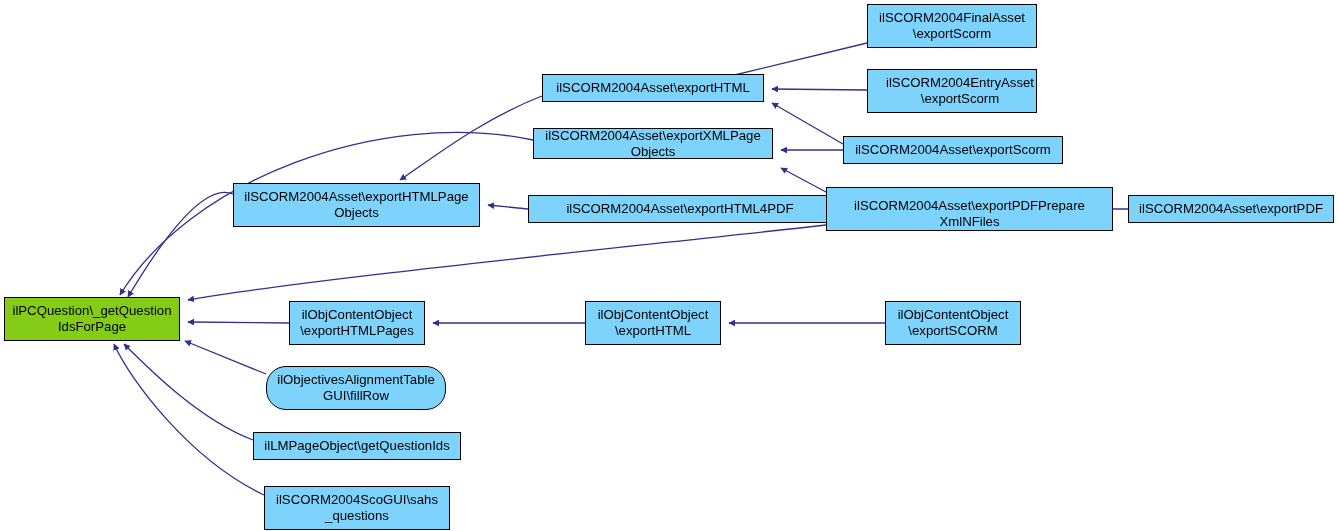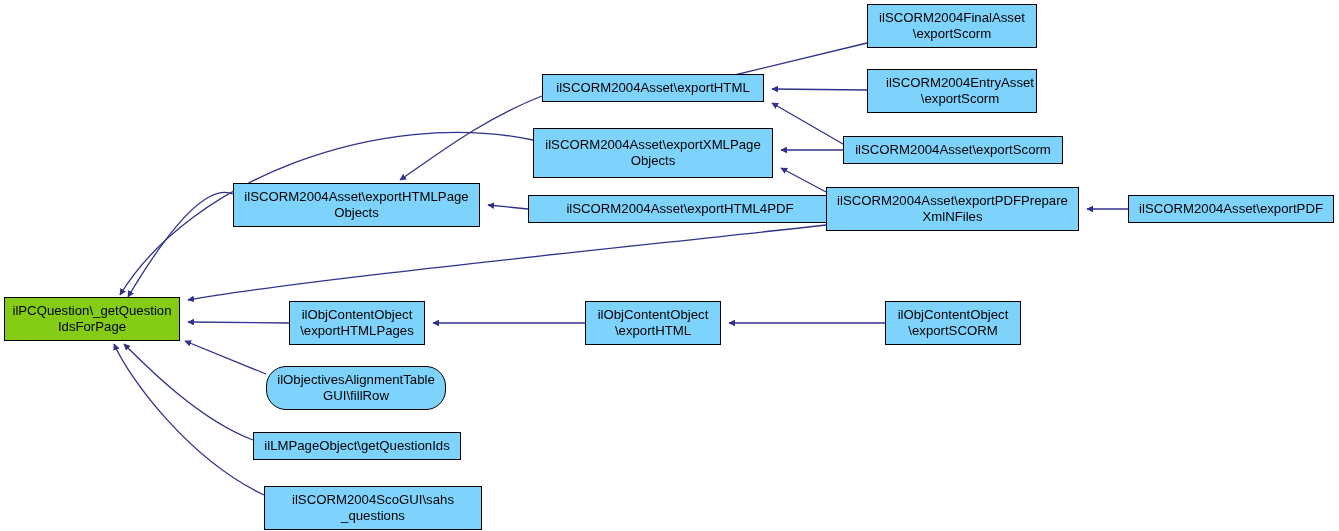--- a/index.html
+++ b/index.html
@@ -81,38 +81,38 @@
         <path d="M 253,440 C 200,420 150,370 124,344" fill="none" stroke="#30318c" stroke-width="1.3" marker-end="url(#arrowhead)"></path>
         <path d="M 264,495 C 190,460 130,380 114,344" fill="none" stroke="#30318c" stroke-width="1.3" marker-end="url(#arrowhead)"></path>
       </g>
   </svg>
 
   <div id="nodes-group">
       <div class="node highlight" style="left: 4px; top: 297px; width: 176px; height: 44px;"><span class="node-label">ilPCQuestion\_getQuestion
 IdsForPage</span></div>
       <div class="node" style="left: 233px; top: 183px; width: 247px; height: 44px;"><span class="node-label">ilSCORM2004Asset\exportHTMLPage
 Objects</span></div>
-      <div class="node" style="left: 533px; top: 128px; width: 240px; height: 50px;"><span class="node-label">ilSCORM2004Asset\exportXMLPage
+      <div class="node" style="left: 533px; top: 128px; width: 240px; height: 31px;"><span class="node-label">ilSCORM2004Asset\exportXMLPage
 Objects</span></div>
       <div class="node" style="left: 542px; top: 74px; width: 222px; height: 28px;"><span class="node-label">ilSCORM2004Asset\exportHTML</span></div>
       <div class="node" style="left: 867px; top: 4px; width: 170px; height: 44px;"><span class="node-label">ilSCORM2004FinalAsset
 \exportScorm</span></div>
       <div class="node" style="left: 867px; top: 69px; width: 170px; height: 44px; padding-left: 16px;"><span class="node-label">ilSCORM2004EntryAsset
 \exportScorm</span></div>
       <div class="node" style="left: 843px; top: 136px; width: 220px; height: 28px;"><span class="node-label">ilSCORM2004Asset\exportScorm</span></div>
       <div class="node" style="left: 528px; top: 195px; width: 304px; height: 28px;"><span class="node-label">ilSCORM2004Asset\exportHTML4PDF</span></div>
-      <div class="node" style="left: 826px; top: 187px; width: 253px; height: 44px;"><span class="node-label">ilSCORM2004Asset\exportPDFPrepare
+      <div class="node" style="left: 826px; top: 187px; width: 287px; height: 44px; align-items: flex-end;"><span class="node-label">ilSCORM2004Asset\exportPDFPrepare
 XmlNFiles</span></div>
       <div class="node" style="left: 1128px; top: 195px; width: 206px; height: 28px; text-align: right;"><span class="node-label">ilSCORM2004Asset\exportPDF</span></div>
       <div class="node" style="left: 289px; top: 301px; width: 136px; height: 44px;"><span class="node-label">ilObjContentObject
 \exportHTMLPages</span></div>
       <div class="node" style="left: 585px; top: 301px; width: 136px; height: 44px;"><span class="node-label">ilObjContentObject
 \exportHTML</span></div>
       <div class="node" style="left: 885px; top: 301px; width: 136px; height: 44px;"><span class="node-label">ilObjContentObject
 \exportSCORM</span></div>
       <div class="node" style="left: 266px; top: 366px; width: 180px; height: 44px; border-radius: 20px;"><span class="node-label">ilObjectivesAlignmentTable
 GUI\fillRow</span></div>
       <div class="node" style="left: 253px; top: 432px; width: 208px; height: 28px; text-align: center;"><span class="node-label">ilLMPageObject\getQuestionIds</span></div>
-      <div class="node" style="left: 264px; top: 486px; width: 218px; height: 44px;"><span class="node-label">ilSCORM2004ScoGUI\sahs
+      <div class="node" style="left: 264px; top: 486px; width: 186px; height: 44px;"><span class="node-label">ilSCORM2004ScoGUI\sahs
 _questions</span></div>
     </div>
 
 </div>
 
 </body></html>

